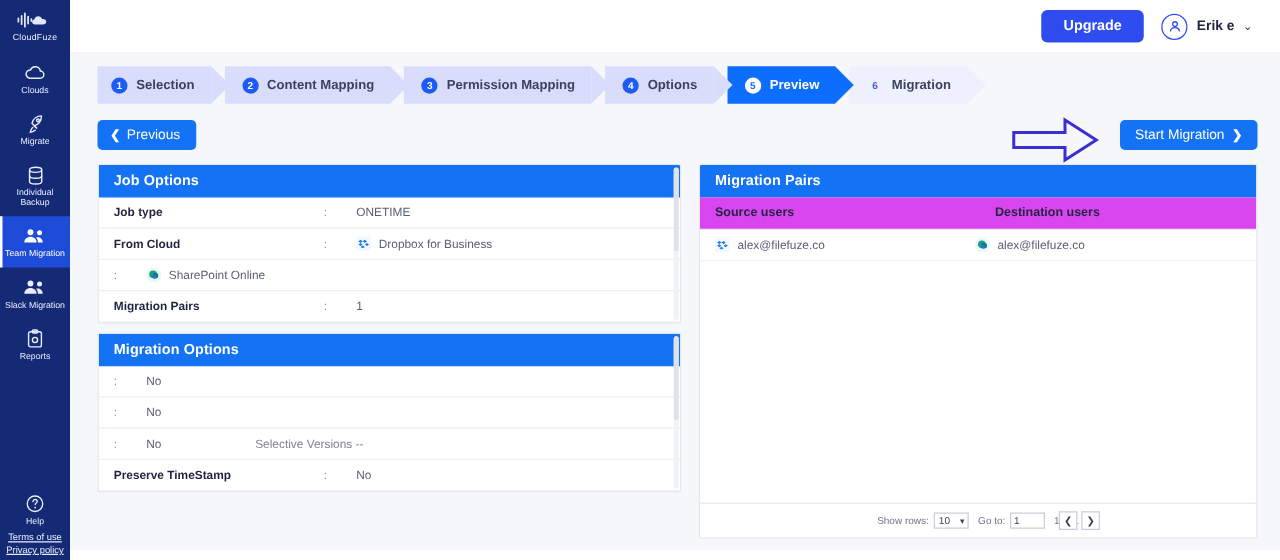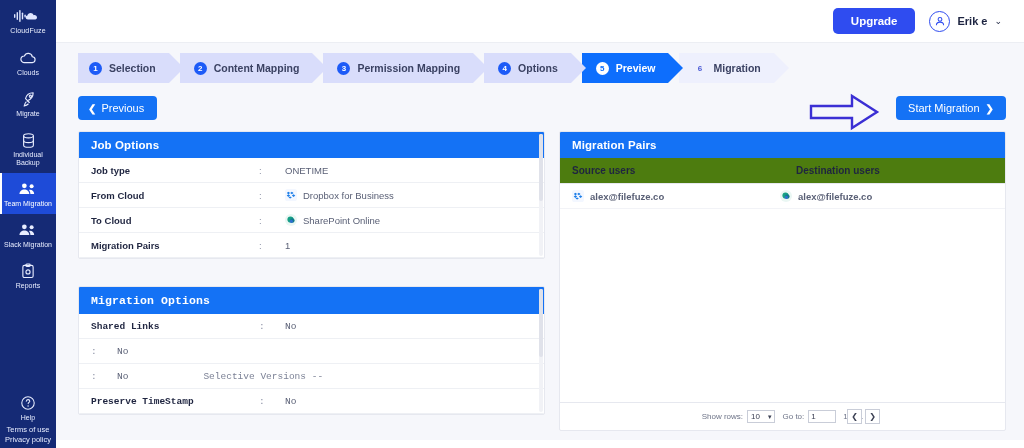--- a/index.html
+++ b/index.html
@@ -30,21 +30,21 @@
   }
   .nav-item .ico { width: 22px; height: 18px; display:flex; align-items:center; justify-content:center; }
   .nav-item .lbl { color:#e8edff; font-size:7px; line-height:8px; text-align:center; }
   .nav-item.active { background:#1e4bd8; }
   .nav-item.active::before {
     content:""; position:absolute; left:0; top:0; bottom:0; width:2px; background:#fff;
   }
   .nav-item.active .lbl { color:#ffffff; }
 
   .side-bottom { margin-top:auto; width:100%; display:flex; flex-direction:column; align-items:center; padding-bottom:3px; }
-  .side-link { color:#e8edff; font-size:7.5px; line-height:10px; text-align:center; cursor:pointer; }
+  .side-link { color:#e8edff; font-size:7.5px; line-height:10px; text-align:center; cursor:pointer;text-decoration:underline; }
 
   
   .main { flex:1; height:440px; display:flex; flex-direction:column; background:#ffffff; position:relative; }
 
   .topbar {
     height: 43px; background:#ffffff; display:flex; align-items:center;
     justify-content:flex-end; padding-right:22px; gap:14px; flex:0 0 43px;
     border-bottom:1px solid #eceef3;
   }
   .btn-upgrade {
@@ -126,26 +126,26 @@
   .panel-scroll { position:relative; }
   .scrollbar {
     position:absolute; right:1px; top:2px; bottom:2px; width:4px; background:#f1f2f6; border-radius:2px;
   }
   .scrollbar .thumb { position:absolute; left:0; top:0; width:4px; height:55%; background:#e0e2ea; border-radius:2px; }
 
   
   .pairs { height:300px; display:flex; flex-direction:column; }
   .pairs-body { flex:1; display:flex; flex-direction:column; }
   .pairs-head-row {
-    display:flex; background:#4d7c0f; border-bottom:1px solid #e6e8ef;
+    display:flex; background:#d946ef; border-bottom:1px solid #e6e8ef;
     font-size:10px; font-weight:700; color:#1f2540; padding:7px 0;
   }
   .pairs-head-row .c1 { width:216px; padding-left:12px; }
   .pairs-head-row .c2 { flex:1; padding-left:4px;margin-left:16px; }
-  .pair-row { display:flex; font-size:9.5px; color:#5a6076; padding:6px 0; border-bottom:1px solid #f2f3f7;font-weight:bold; }
+  .pair-row { display:flex; font-size:9.5px; color:#5a6076; padding:6px 0; border-bottom:1px solid #f2f3f7; }
   .pair-row .c1 { width:216px; padding-left:12px; display:flex; align-items:center; gap:6px; }
   .pair-row .c2 { flex:1; padding-left:4px; display:flex; align-items:center; gap:6px; }
   .pairs-spacer { flex:1; }
   .pairs-foot {
     border-top:1px solid #e6e8ef; height:28px; display:flex; align-items:center;
     justify-content:center; gap:7px; font-size:8px; color:#6e7488; position:relative;
   }
   .foot-group { display:flex; align-items:center; gap:4px; }
   .mini-select {
     border:1px solid #c9cdd8; background:#fff; font-size:8px; padding:1px 3px;
@@ -350,21 +350,20 @@
                 <span class="icon-badge">
                   <svg width="12" height="12" viewBox="0 0 14 14">
                     <rect width="14" height="14" rx="3" fill="#f3f7ff"></rect>
                     <path d="M4 3.2 2 4.7l2 1.5 2-1.5zM8 3.2l2 1.5-2 1.5-2-1.5zM2 7.7l2-1.5 2 1.5-2 1.5zM10 6.2l2 1.5-2 1.5-2-1.5zM4 10l2-1.3L8 10l-2 1.2z" fill="#1e7fe8"></path>
                   </svg>
                 </span>
                 <span>Dropbox for Business</span>
               </span>
             </div>
             <div class="opt-row">
-              <span class="opt-label">To Cloud</span>
               <span class="opt-colon">:</span>
               <span class="opt-value">
                 <span class="icon-badge">
                   <svg width="12" height="12" viewBox="0 0 14 14">
                     <circle cx="7" cy="7" r="7" fill="#eaf7f3"></circle>
                     <circle cx="6.4" cy="6.4" r="3.6" fill="#16a085"></circle>
                     <circle cx="8.6" cy="7.6" r="2.6" fill="#0f7b8a"></circle>
                     <circle cx="7.4" cy="8.6" r="1.8" fill="#2f6fd0"></circle>
                   </svg>
                 </span>
@@ -374,24 +373,23 @@
             <div class="opt-row">
               <span class="opt-label">Migration Pairs</span>
               <span class="opt-colon">:</span>
               <span class="opt-value">1</span>
             </div>
             <div class="scrollbar">
                 <div class="thumb"></div>
               </div>
           </div>
 
-          <div class="panel panel-scroll" style="margin-top:27px;font-family:Liberation Mono, monospace;">
+          <div class="panel panel-scroll" style="margin-top:7px;">
             <div class="panel-head">Migration Options</div>
             <div class="opt-row">
-              <span class="opt-label">Shared Links</span>
               <span class="opt-colon">:</span>
               <span class="opt-value">No</span>
             </div>
             <div class="opt-row">
               <span class="opt-colon">:</span>
               <span class="opt-value">No</span>
             </div>
             <div class="opt-row">
               <span class="opt-colon">:</span>
               <span class="opt-value">No</span>

